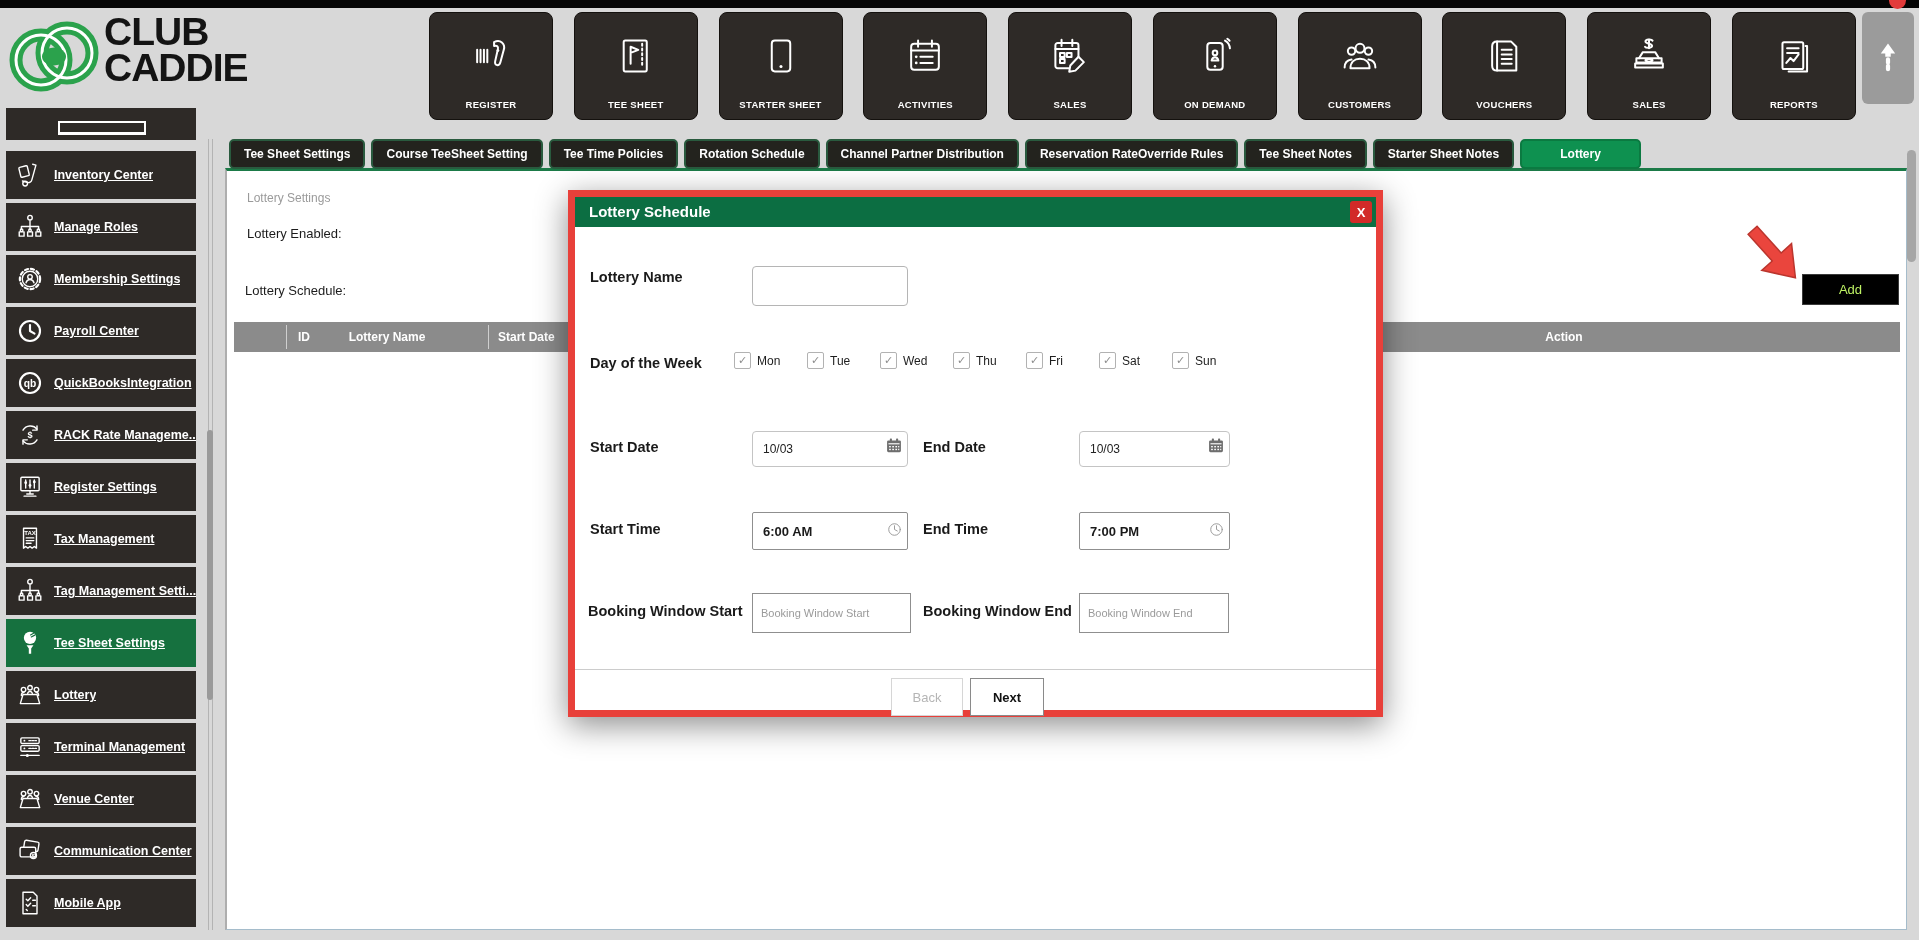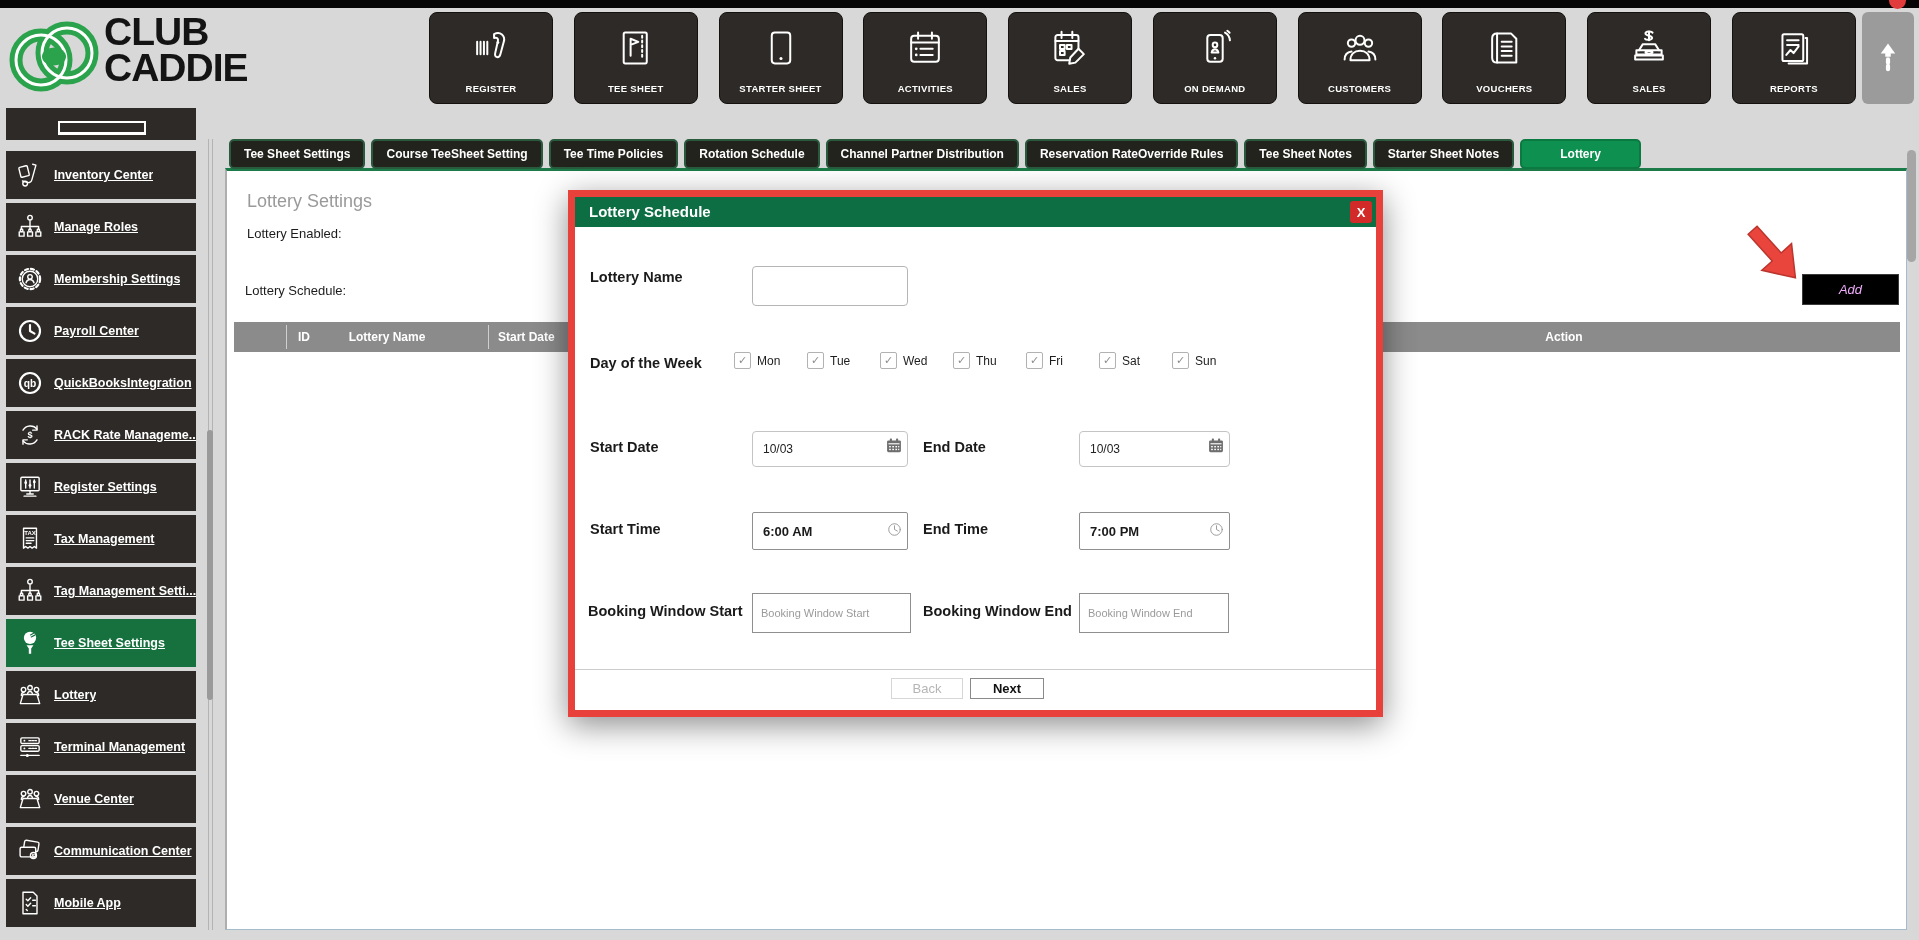--- a/index.html
+++ b/index.html
@@ -8,21 +8,21 @@
   
   .topbar{position:absolute;left:0;top:0;width:1919px;height:8px;background:#050505;}
   .red-badge{position:absolute;left:1889px;top:-8px;width:17px;height:17px;border-radius:50%;background:#e23b3b;}
   
   .logo{position:absolute;left:8px;top:13px;}
   .brand-text{position:absolute;left:104px;top:14px;color:#141414;font-weight:bold;
               font-size:39px;line-height:.93;letter-spacing:-1px;}
   .club-name{position:absolute;left:10px;top:109px;font-size:15px;font-weight:bold;color:#3a3a3a;}
   
   .nav-strip{position:absolute;left:429px;top:12px;width:1427px;height:92px;display:flex;justify-content:space-between;}
-  .nav-btn{width:124px;height:92px;background:#2e2a27;border:1px solid #14110e;border-radius:8px;color:#fff;
+  .nav-btn{width:124px;height:108px;background:#2e2a27;border:1px solid #14110e;border-radius:8px;color:#fff;
            display:flex;flex-direction:column;align-items:center;box-sizing:border-box;cursor:pointer;}
   .nav-btn .ico{flex:1;display:flex;align-items:center;justify-content:center;}
   .nav-label{font-size:9.5px;font-weight:bold;letter-spacing:.3px;white-space:nowrap;padding-bottom:9px;}
   .up-btn{position:absolute;left:1862px;top:12px;width:52px;height:92px;background:#9b9b9b;border-radius:6px;
           display:flex;align-items:center;justify-content:center;cursor:pointer;}
   
   .side-partial{position:absolute;left:6px;top:108px;width:190px;height:32px;background:#2e2a27;}
   .side-partial .frag{position:absolute;left:52px;bottom:5px;width:84px;height:9px;border:2px solid #fff;border-bottom-width:3px;}
   .sidebar{position:absolute;left:6px;top:151px;width:190px;}
   .side-item{position:relative;height:48px;margin-bottom:4px;background:#2e2a27;display:flex;align-items:center;
@@ -34,25 +34,25 @@
   .side-scroll-line2{position:absolute;left:212px;top:139px;width:1px;height:791px;background:#b3b3b3;}
   .side-scroll-thumb{position:absolute;left:207px;top:430px;width:6px;height:270px;background:#9a9a9a;border-radius:3px;}
   
   .tab-bar{position:absolute;left:229px;top:139px;display:flex;gap:6px;z-index:5;}
   .tab{height:30px;line-height:26px;padding:0 13px;background:#23231e;border:2px solid #295a3e;border-radius:5px;
        color:#fff;font-size:12px;font-weight:bold;white-space:nowrap;box-sizing:border-box;cursor:pointer;}
   .tab.active{background:#0e9150;border-color:#0b7a41;padding:0 38px;}
   
   .content{position:absolute;left:225px;top:168px;width:1682px;height:762px;background:#fff;
            border:1px solid #a5bccb;border-left:2px solid #aeaeae;border-top:3px solid #1b7a47;box-sizing:border-box;}
-  .lbl-gray{position:absolute;left:20px;top:20px;font-size:18px;color:#9a9a9a;text-align:center;}
+  .lbl-gray{position:absolute;left:20px;top:20px;font-size:12px;color:#9a9a9a;text-align:center;}
   .lbl-enabled{position:absolute;left:20px;top:55px;font-size:13px;color:#1c1c1c;}
   .lbl-schedule{position:absolute;left:18px;top:112px;font-size:13px;color:#1c1c1c;}
-  .add-btn{position:absolute;left:1575px;top:103px;width:95px;height:29px;background:#000;color:#f0abfc;
-           border:1px solid #3a3a3a;font-size:13px;display:flex;align-items:center;justify-content:center;cursor:pointer;font-style:italic;}
+  .add-btn{position:absolute;left:1575px;top:103px;width:95px;height:29px;background:#000;color:#bef264;
+           border:1px solid #3a3a3a;font-size:13px;display:flex;align-items:center;justify-content:center;cursor:pointer;}
   .thead{position:absolute;left:7px;top:151px;width:1666px;height:30px;background:#8b8b8b;color:#fff;}
   .th{position:absolute;top:0;height:30px;line-height:30px;font-size:12px;font-weight:bold;text-align:center;}
   .th-sep{position:absolute;top:3px;width:1px;height:24px;background:#cfcfcf;}
   
   .right-scroll-thumb{position:absolute;left:1907px;top:150px;width:9px;height:112px;background:#a6a6a6;border-radius:5px;}
   
   .modal{position:absolute;left:568px;top:190px;width:801px;height:513px;background:#fff;
          border:7px solid #e8403a;box-shadow:0 8px 30px rgba(0,0,0,.45);z-index:50;}
   .modal-head{position:absolute;left:0;top:0;width:100%;height:30px;background:#0c6e42;color:#fff;
               font-size:15px;font-weight:bold;line-height:30px;padding-left:14px;box-sizing:border-box;}
@@ -65,21 +65,21 @@
   .in-time{height:38px;border:1px solid #8f8f8f;border-radius:2px;font-size:13px;font-weight:bold;color:#1a1a1a;padding:0 26px 0 10px;width:156px;}
   .in-bw{height:40px;border:1px solid #8f8f8f;font-size:11px;padding:0 8px;width:159px;}
   .in-bw::placeholder{color:#9a9a9a;opacity:1;}
   .field-ico{position:absolute;pointer-events:auto;}
   .days-row{position:absolute;left:159px;top:155px;display:flex;}
   .day{display:flex;align-items:center;width:73px;}
   .cb{width:15px;height:15px;border:1.5px solid #b2b2b2;background:#fff;border-radius:2px;margin-right:6px;
       font-size:11px;line-height:14px;color:#8d8d8d;text-align:center;cursor:pointer;flex:none;}
   .day-label{font-size:12px;font-weight:normal;color:#1d1d1d;}
   .m-divider{position:absolute;left:0;top:472px;width:100%;height:1px;background:#cccccc;}
-  .m-btn{position:absolute;top:481px;height:21px;background:#fff;font-size:13px;box-sizing:border-box;cursor:pointer;
+  .m-btn{position:absolute;top:481px;height:38px;background:#fff;font-size:13px;box-sizing:border-box;cursor:pointer;
          display:flex;align-items:center;justify-content:center;font-family:"Liberation Sans",sans-serif;}
   .btn-back{left:316px;width:72px;border:1px solid #d6d6d6;color:#b5b5b5;}
   .btn-next{left:395px;width:74px;border:1px solid #8a8a8a;color:#111;font-weight:bold;}
   
   .annot{position:absolute;left:1742px;top:218px;z-index:60;pointer-events:none;}
 </style>
 </head>
 <body>
 
 <div id="app">

